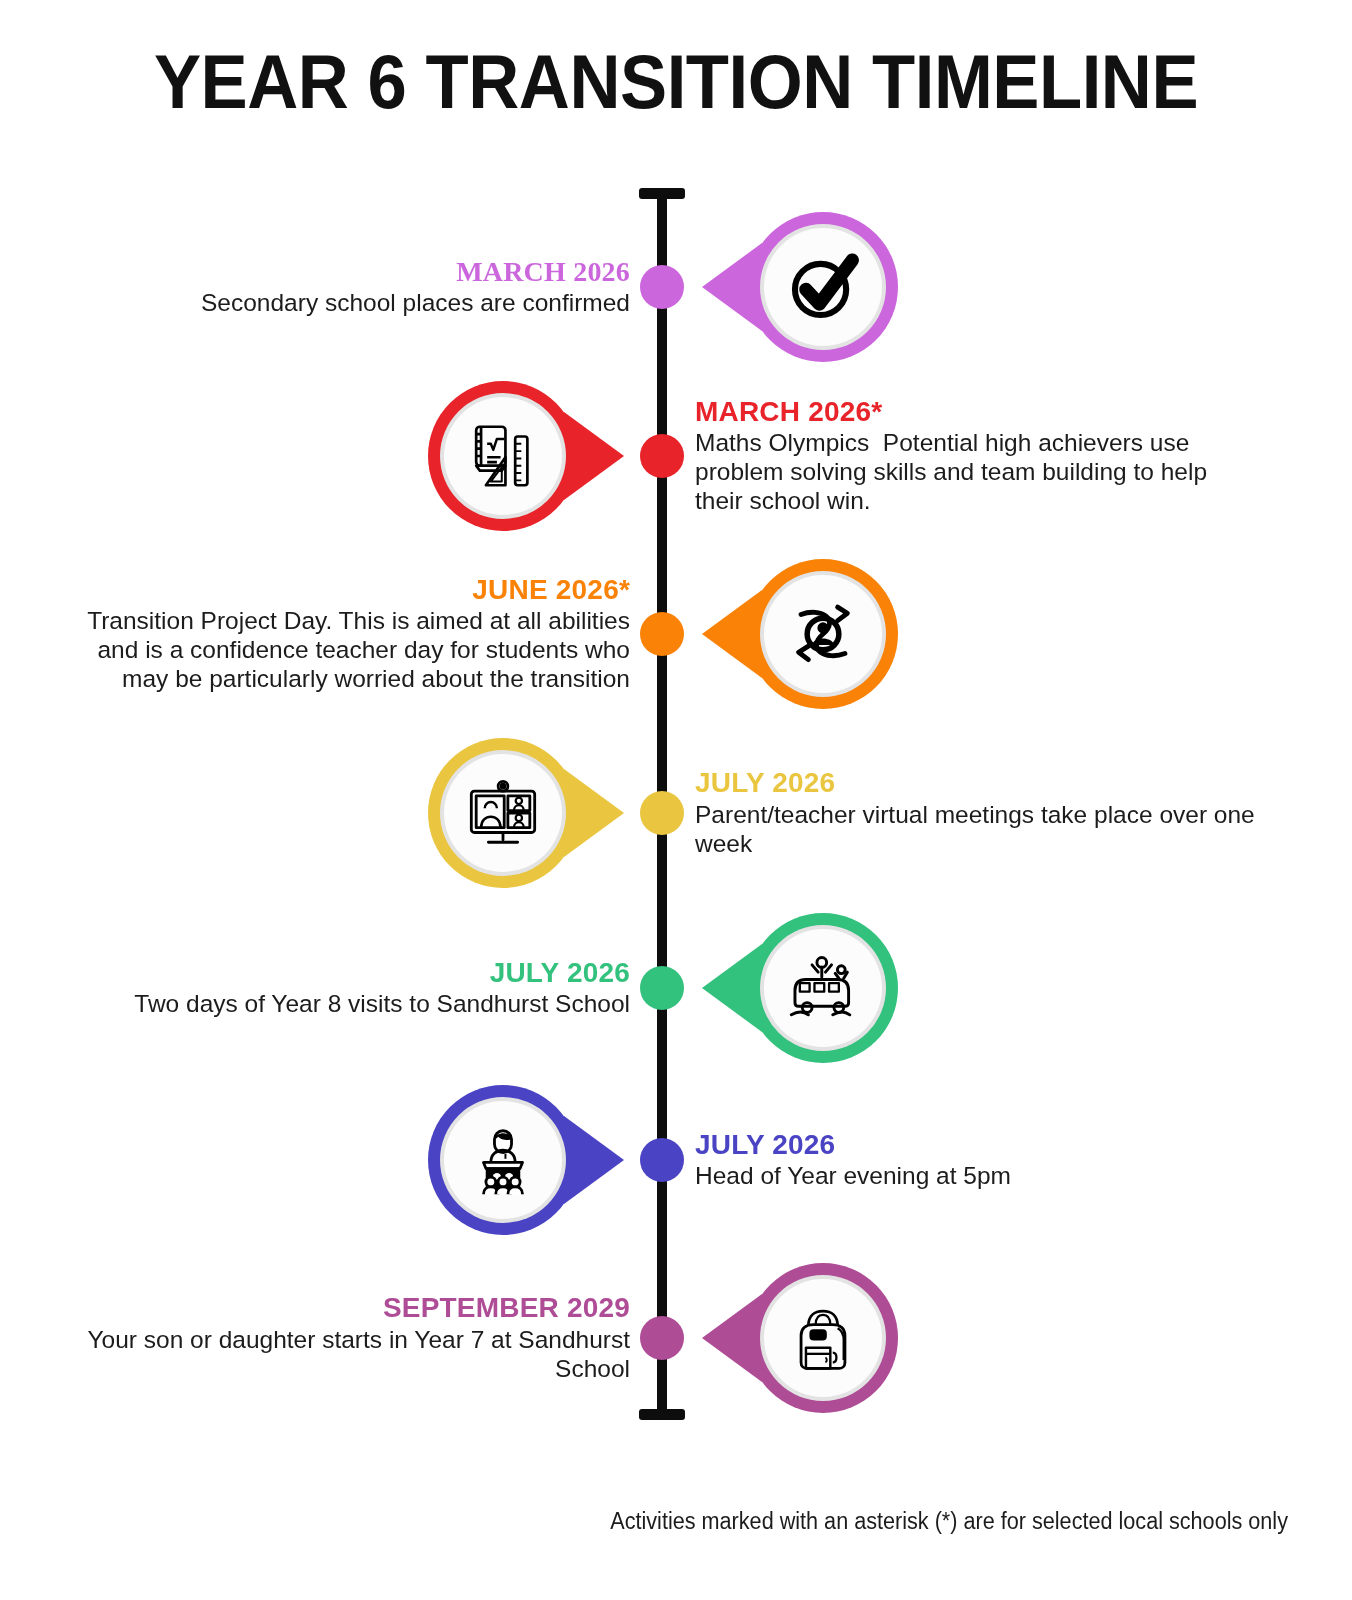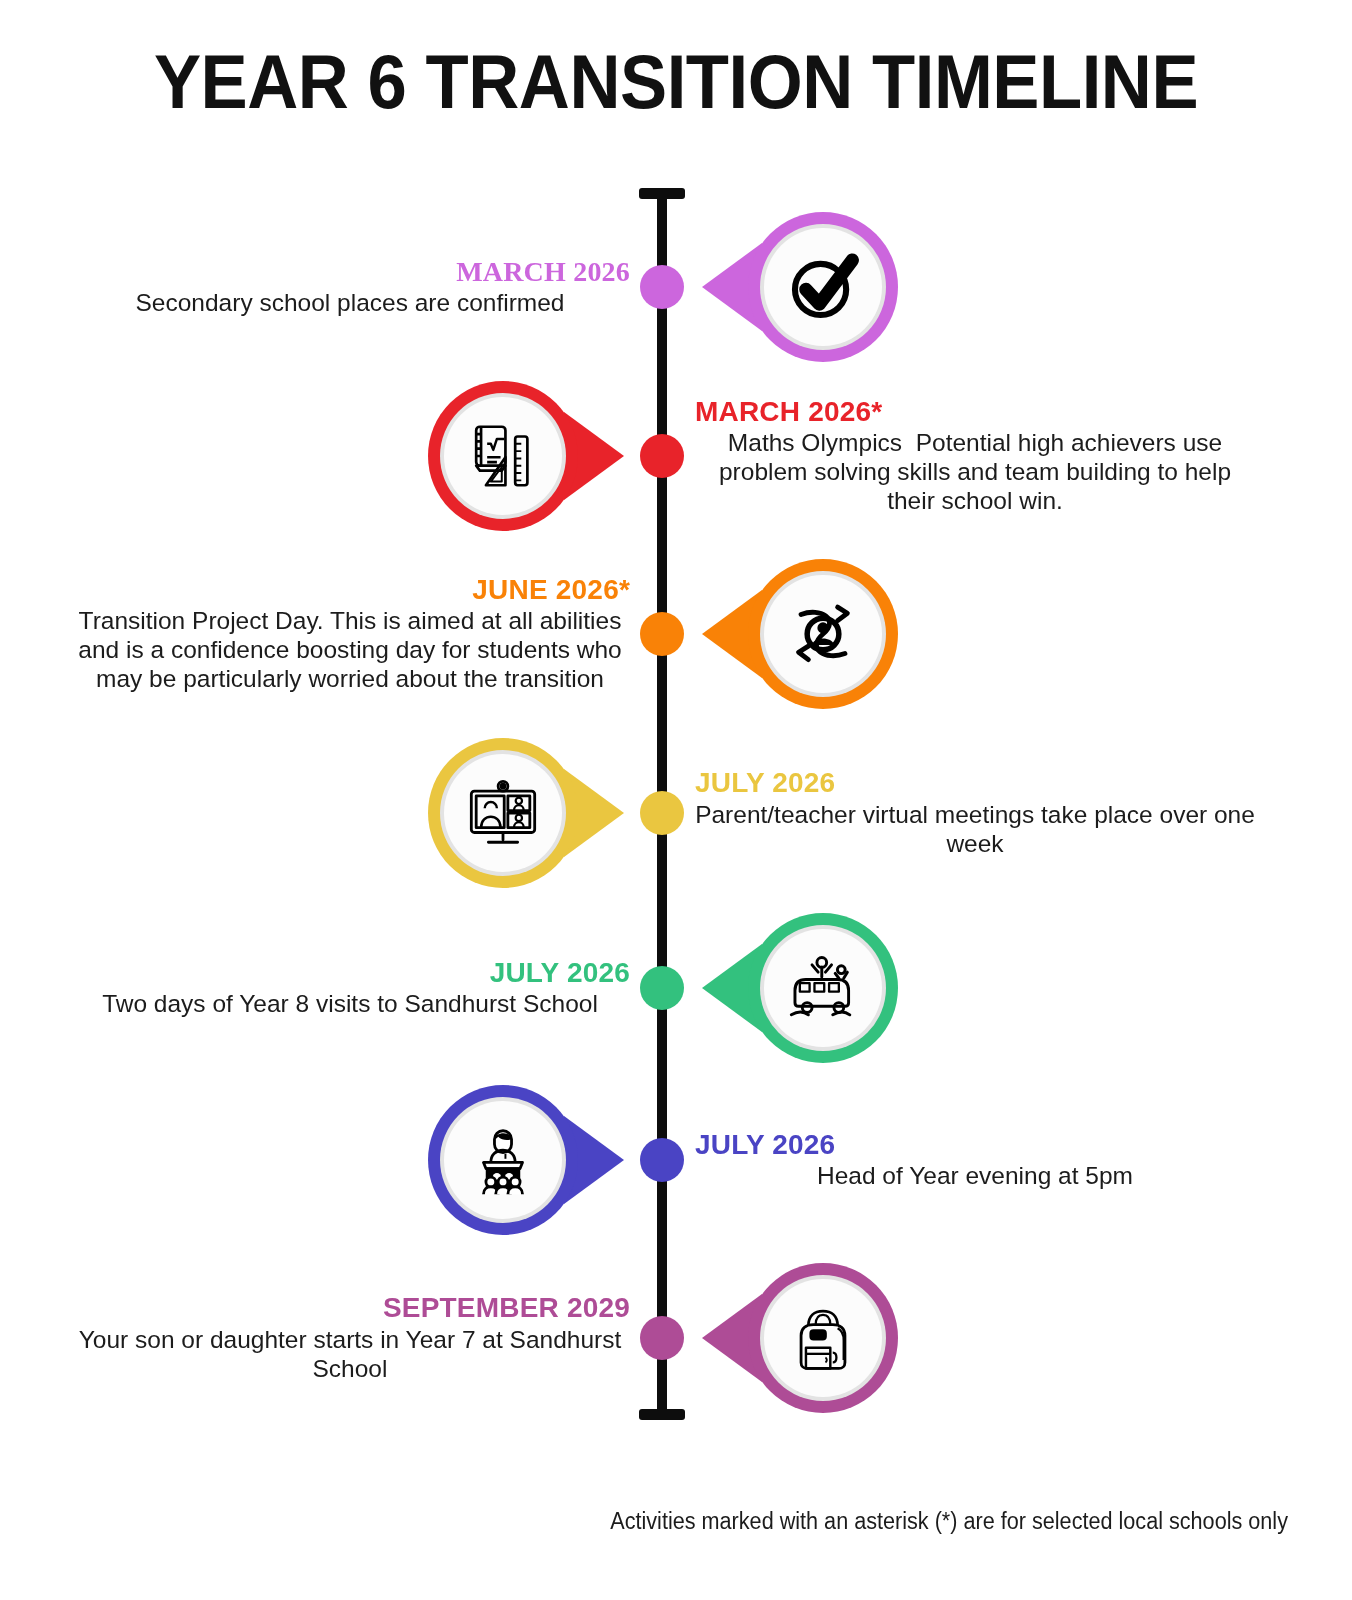--- a/index.html
+++ b/index.html
@@ -72,21 +72,20 @@
     line-height: 1.12;
     letter-spacing: 0.2px;
     white-space: nowrap;
   }
   .desc {
     font-size: 24.5px;
     line-height: 1.18;
     color: #1c1c1c;
     margin-top: 2px;
     white-space: pre-wrap;
-    text-align: center;
   }
 
   
   .dot {
     position: absolute;
     left: 640px;
     width: 44px;
     height: 44px;
     border-radius: 50%;
   }
@@ -199,21 +198,21 @@
       <path d="M42 22h5M42 28h5M42 34h5M42 40h5M42 46h5M42 52h5" stroke-width="1.6"></path>
     </svg>
           </span>
         </div>
       </div>
     </div>
     <div class="row" style="top: 634px;">
       <div class="dot" style="top: -22px; background: rgb(249, 130, 7);"></div>
       <div class="txt left" style="top: -60.0391px;">
         <div class="date" style="color: rgb(249, 130, 7);">JUNE 2026*</div>
-        <div class="desc">Transition Project Day. This is aimed at all abilities and is a confidence boosting day for students who may be particularly worried about the transition</div>
+        <div class="desc">Transition Project Day. This is aimed at all abilities and is a confidence teacher day for students who may be particularly worried about the transition</div>
       </div>
       <div class="pin left-point" style="color: rgb(249, 130, 7); top: -75px; left: 702px;">
         <div class="tail"></div>
         <div class="bulb"></div>
         <div class="disc">
           <span>
             <svg viewBox="0 0 64 64" fill="none" stroke="#000" stroke-width="4" stroke-linecap="round" stroke-linejoin="round">
       <path d="M14 16 C30 10 46 20 32 32 C18 44 34 54 50 48"></path>
       <path d="M44 10 L52 15 L44 21"></path>
       <path d="M20 42 L12 47 L20 53"></path>

